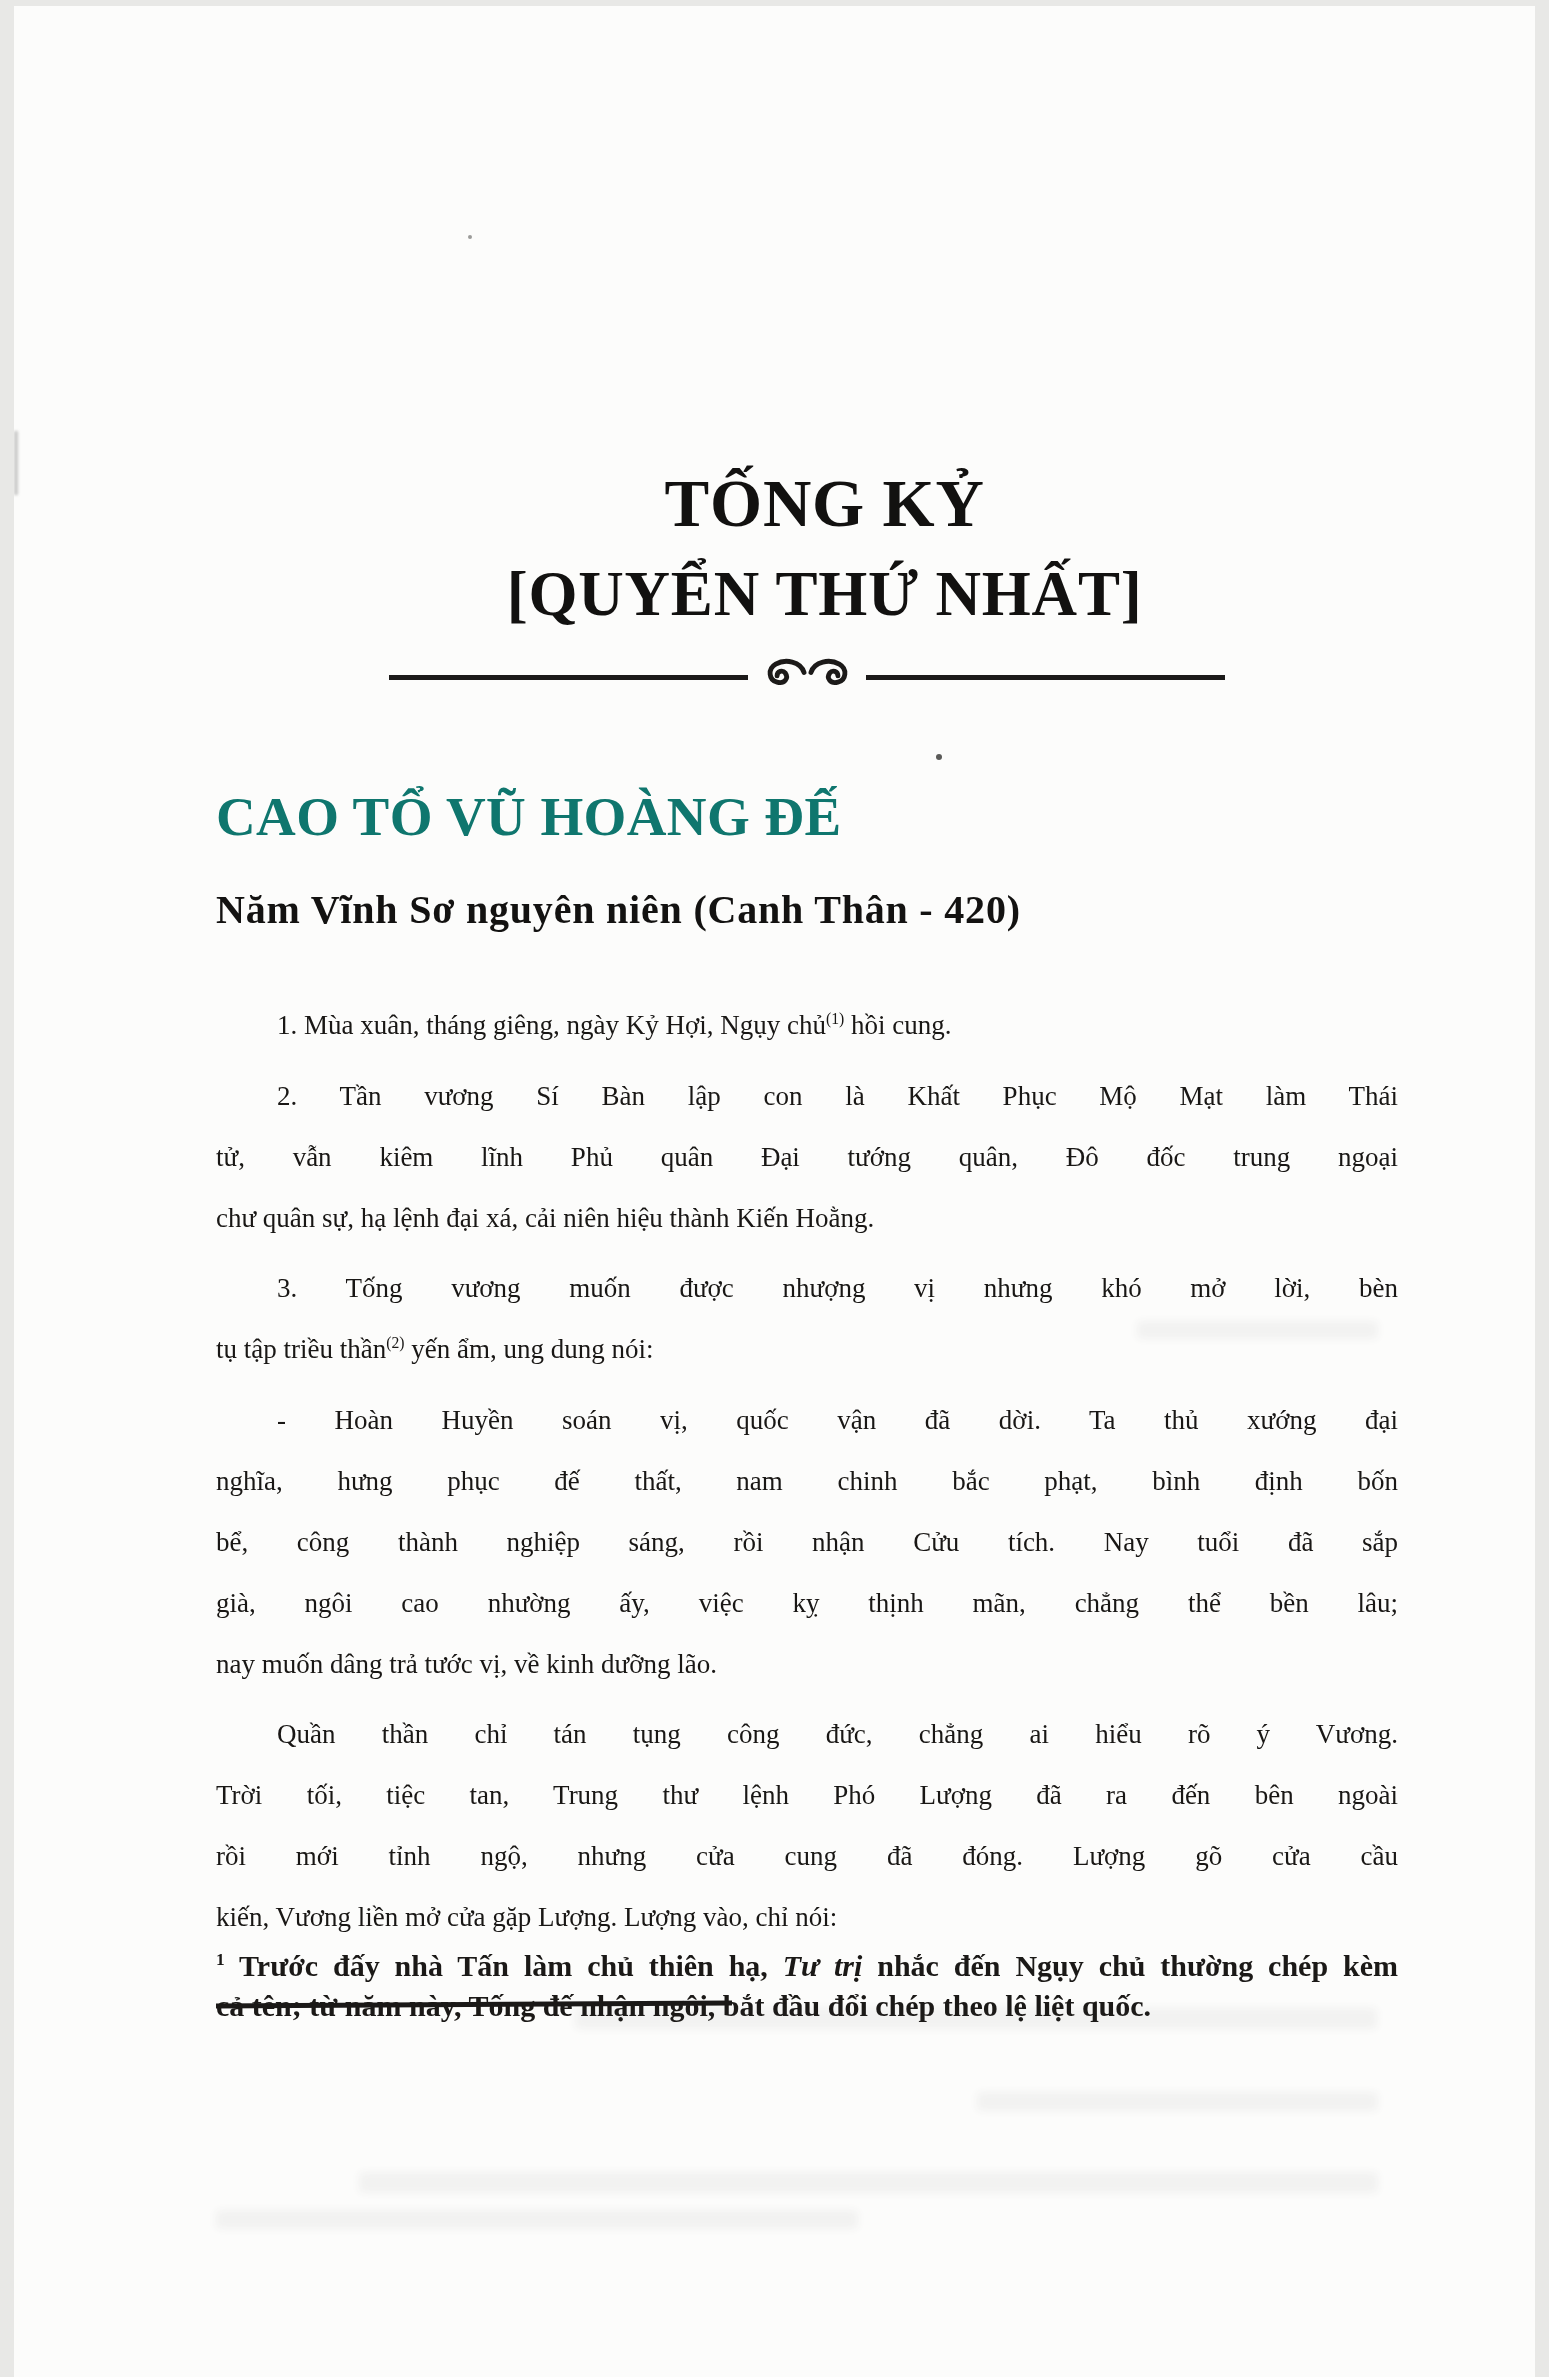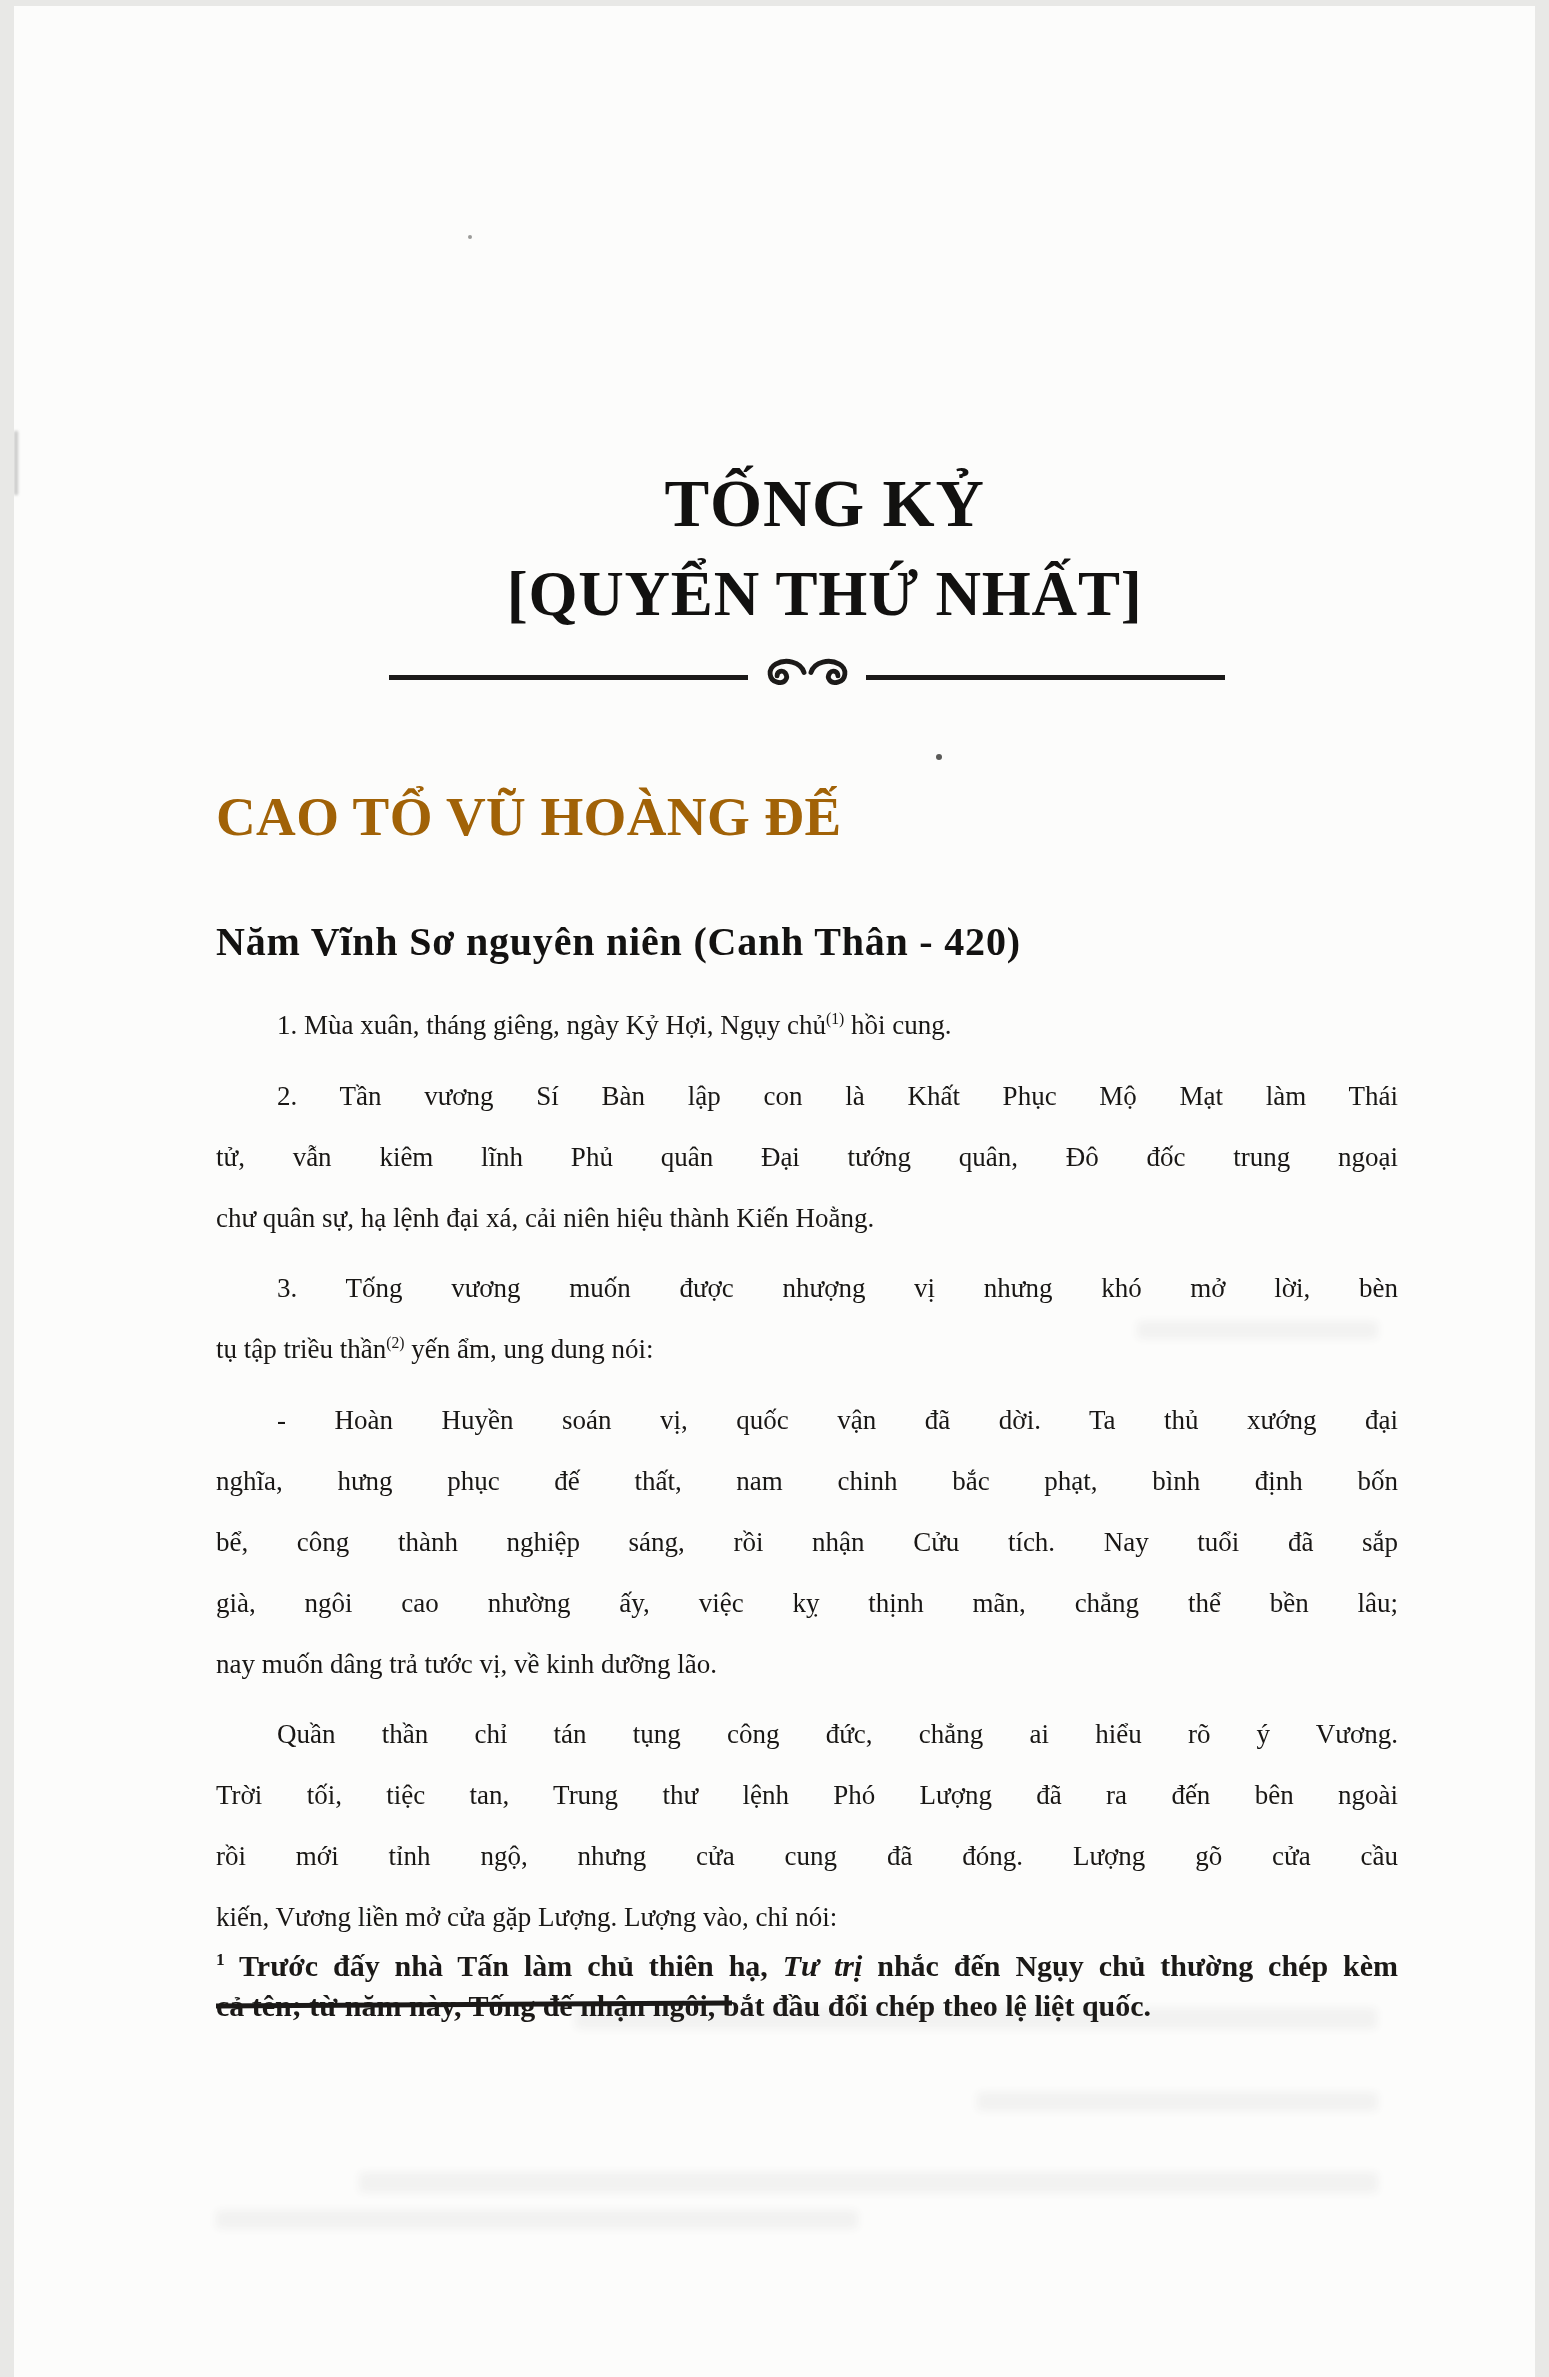--- a/index.html
+++ b/index.html
@@ -27,24 +27,24 @@
   }
   .divider{
     position:absolute;left:202px;width:1182px;top:651px;height:39px;
     display:flex;align-items:center;justify-content:center;
   }
   .divider .rule{height:4.8px;background:#1c1a19;flex:0 0 auto;width:359px;margin-top:1.6px;}
   .divider .orn{margin:0 17.6px;flex:0 0 auto;}
   .h-section{
     position:absolute;left:202px;top:783px;margin:0;
     font-size:55px;font-weight:700;letter-spacing:0.4px;
-    line-height:1;color:#a16207;
+    line-height:1;color:#0f766e;
   }
   .h-year{
-    position:absolute;left:202px;top:916px;margin:0;
+    position:absolute;left:202px;top:884px;margin:0;
     font-size:40px;font-weight:700;letter-spacing:0.8px;
     line-height:1;color:#131211;
   }
   
   .body{
     position:absolute;left:202px;top:989px;width:1182px;
     font-size:27px;line-height:61px;color:#191715;
   }
   .para{margin:0 0 9.6px 0;}
   .para.indent .line:first-child{padding-left:61px;}

